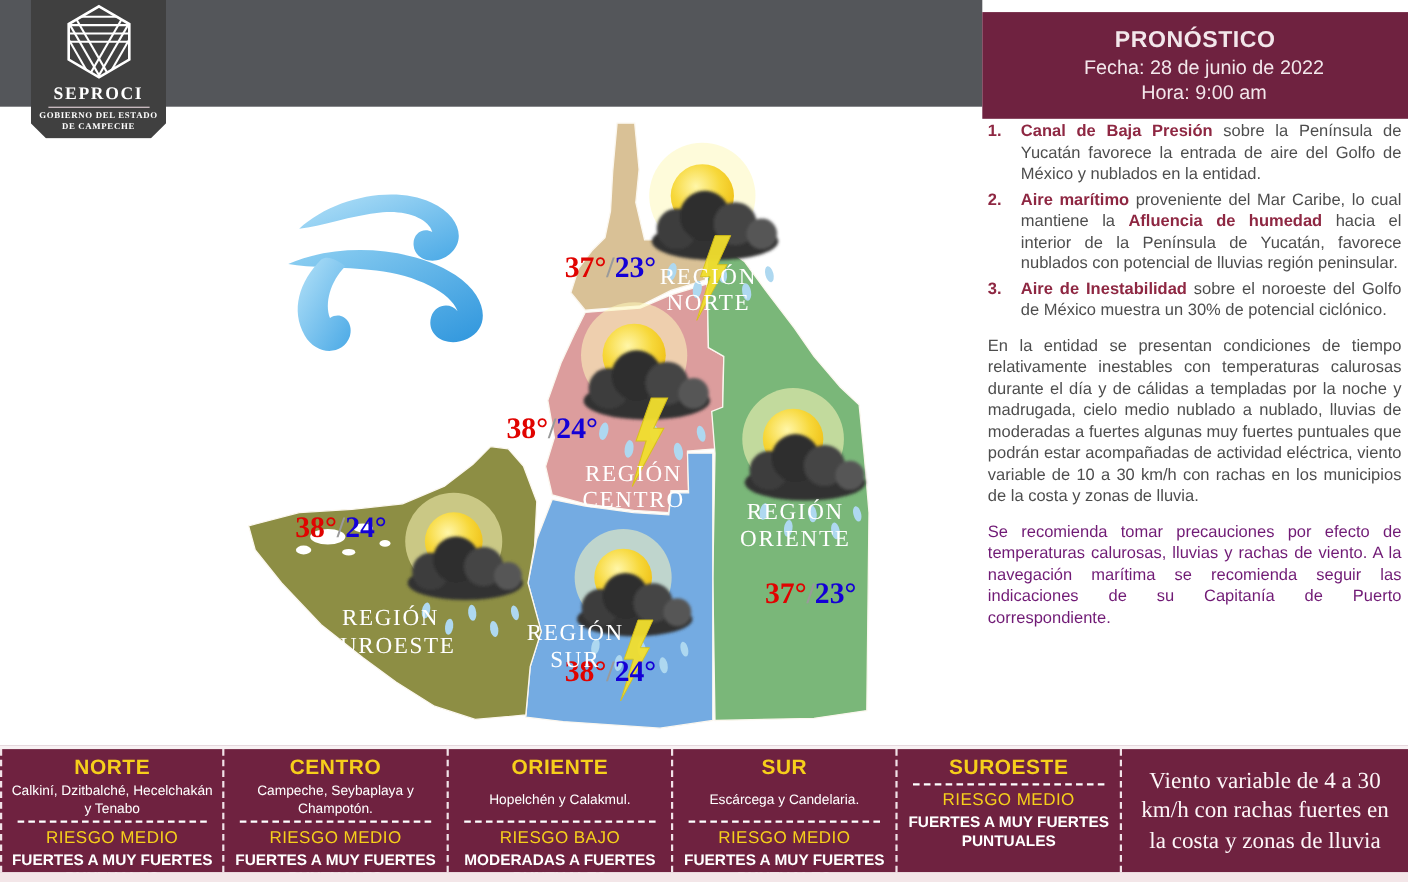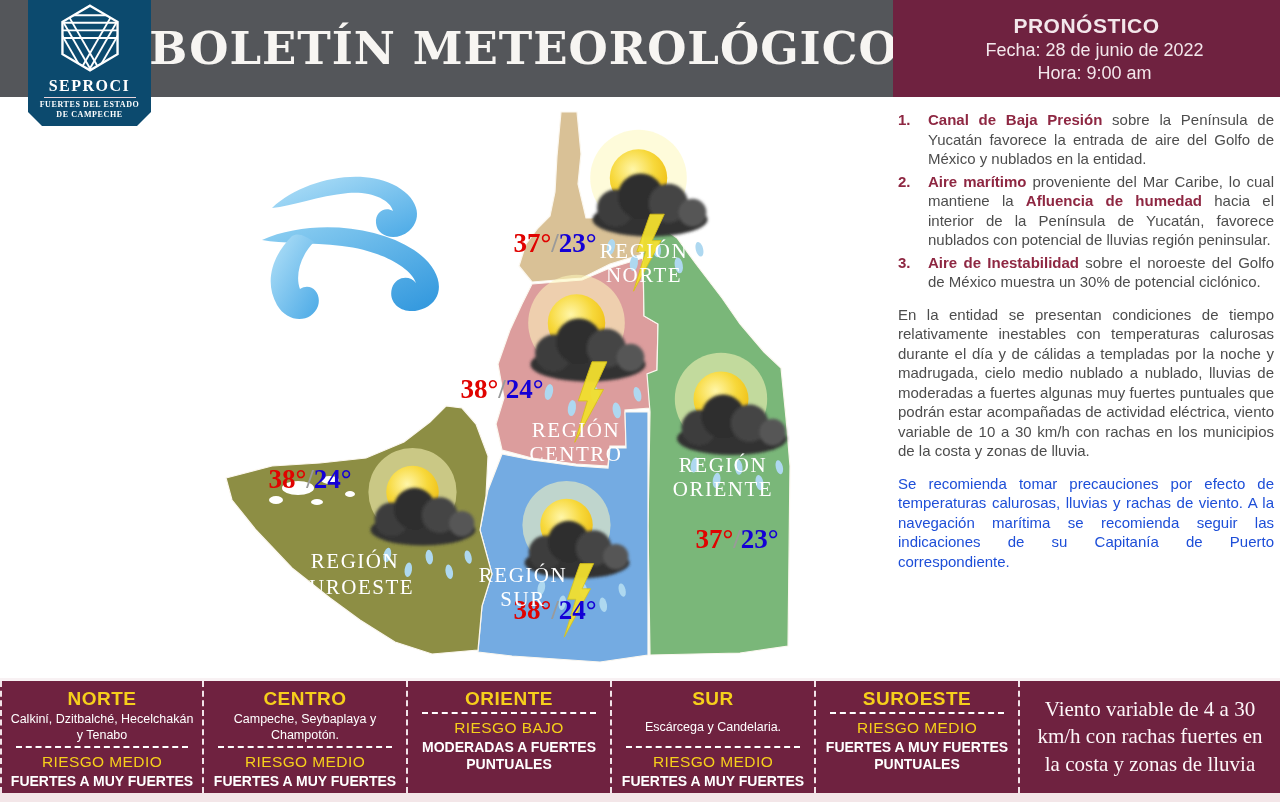--- a/index.html
+++ b/index.html
@@ -2,49 +2,49 @@
 <html><head>
 <meta charset="utf-8">
 <style>
   * { margin:0; padding:0; box-sizing:border-box; }
   html,body { width:1280px; height:802px; background:#ffffff; overflow:hidden;
               font-family:"Liberation Sans", sans-serif; }
   .stage { position:relative; width:1280px; height:802px; background:#fff; }
 
   
   .header-gray { position:absolute; left:0; top:0; width:893px; height:97px; background:#54565a; }
-  .header-maroon { position:absolute; left:893px; top:0; width:387px; height:97px; background:#6f2240;
+  .header-maroon { position:absolute; left:893px; top:11px; width:387px; height:97px; background:#6f2240;
                    display:flex; flex-direction:column; align-items:center; justify-content:center;
                    color:#f3e7eb; text-align:center; }
   .fc-title { font-size:21px; font-weight:bold; letter-spacing:.5px; }
   .fc-line  { font-size:18px; margin-top:2px;padding-left:16px; }
   .main-title { position:absolute; left:158px; top:0; width:732px; height:97px;
                 display:flex; align-items:center; justify-content:center;
                 font-family:"DejaVu Serif","Liberation Serif",serif; font-weight:bold;
                 font-size:45px; color:#f7f5f2; letter-spacing:1px; white-space:nowrap; }
 
   
-  .logo-box { position:absolute; left:28px; top:0; width:123px; height:126px; background:#0c4a6e;
+  .logo-box { position:absolute; left:28px; top:0; width:123px; height:126px; background:#404040;
               z-index:5; display:flex; flex-direction:column; align-items:center;
               clip-path:polygon(0 0,100% 0,100% calc(100% - 14px),calc(100% - 14px) 100%,14px 100%,0 calc(100% - 14px)); }
   .logo-org { font-family:"Liberation Serif",serif; font-weight:bold; color:#fff;
               font-size:16px; letter-spacing:1.5px; margin-top:1px; }
   .logo-rule { width:92px; height:1px; background:#e9d6dd; margin:2px 0 2px 0; }
   .logo-sub { font-family:"Liberation Serif",serif; font-weight:bold; color:#fff;
               font-size:8px; letter-spacing:.6px; line-height:1.25; text-align:center; }
 
   
   .panel { position:absolute; left:898px; top:110px; width:376px; color:#4d4d4d;
            font-size:15px; line-height:1.3; text-align:justify; }
   .fitem { display:flex; margin-bottom:3px; }
   .fnum  { width:30px; flex:0 0 30px; font-weight:bold; color:#8e2742; }
   .ftext { flex:1; }
   .rt-bold { font-weight:bold; color:#8e2742; }
   .para1 { margin-top:13px; }
-  .para2 { margin-top:13px; color:#1d4ed8; }
+  .para2 { margin-top:13px; color:#701a75; }
 
   
   .map-svg { position:absolute; left:180px; top:106px; width:700px; height:575px; }
   .region-label { font-family:"Liberation Serif","DejaVu Serif",serif; fill:#ffffff;
                   font-size:21px; letter-spacing:1.5px; text-anchor:middle; }
   .temp { font-family:"Liberation Serif","DejaVu Serif",serif; font-weight:bold;
           font-size:27px; text-anchor:middle; }
   .tmax { fill:#e00300; } .tsep { fill:#9a9a9a; } .tmin { fill:#1400d6; }
 
   
@@ -63,21 +63,20 @@
   .wind-box { flex:1; display:flex; align-items:center; justify-content:center; text-align:center;
               font-family:"Liberation Serif","DejaVu Serif",serif; font-size:21px; line-height:1.3;
               padding:6px 14px; color:#fdf6f8; }
 </style>
 </head>
 <body>
 
 <div class="stage">
 
   <div class="header-gray"></div>
-  <div class="main-title">BOLETÍN METEOROLÓGICO</div>
   <div class="header-maroon">
     <div class="fc-title">PRONÓSTICO</div>
     <div class="fc-line">Fecha: 28 de junio de 2022</div>
     <div class="fc-line">Hora: 9:00 am</div>
   </div>
 
   <div class="logo-box">
     <svg width="76" height="76" viewBox="-40 -40 80 80">
       <defs>
         <clipPath id="hexclip">
@@ -100,21 +99,21 @@
         <g transform="rotate(-60)">
           <line x1="-40" y1="8" x2="40" y2="8"></line>
             <line x1="-40" y1="16" x2="40" y2="16"></line>
           <line x1="-40" y1="24" x2="40" y2="24"></line>
         </g>
       </g>
     </svg>
     <div class="logo-org">SEPROCI</div>
     <div class="logo-rule"></div>
     <div class="logo-sub">
-      <span>FUERTES DEL ESTADO</span><br>
+      <span>GOBIERNO DEL ESTADO</span><br>
       <span>DE CAMPECHE</span>
     </div>
   </div>
 
   <svg class="map-svg" viewBox="0 0 700 575">
     <defs>
       <radialGradient id="sg" cx="40%" cy="35%" r="70%">
         <stop offset="0%" stop-color="#fff6a8"></stop>
           <stop offset="55%" stop-color="#f7d83a"></stop>
           <stop offset="100%" stop-color="#eebd12"></stop>
@@ -226,20 +225,21 @@
     </div>
     <div class="rcard">
       <div class="rc-name">CENTRO</div>
       <div class="rc-mun">Campeche, Seybaplaya y Champotón.</div>
       <div class="rc-dash"></div>
       <div class="rc-risk">RIESGO MEDIO</div>
       <div class="rc-rain">FUERTES A MUY FUERTES PUNTUALES</div>
     </div>
     <div class="rcard">
       <div class="rc-name">ORIENTE</div>
+      <div class="rc-mun">Hopelchén y Calakmul.</div>
       <div class="rc-dash"></div>
       <div class="rc-risk">RIESGO BAJO</div>
       <div class="rc-rain">MODERADAS A FUERTES PUNTUALES</div>
     </div>
     <div class="rcard">
       <div class="rc-name">SUR</div>
       <div class="rc-mun">Escárcega y Candelaria.</div>
       <div class="rc-dash"></div>
       <div class="rc-risk">RIESGO MEDIO</div>
       <div class="rc-rain">FUERTES A MUY FUERTES PUNTUALES</div>

